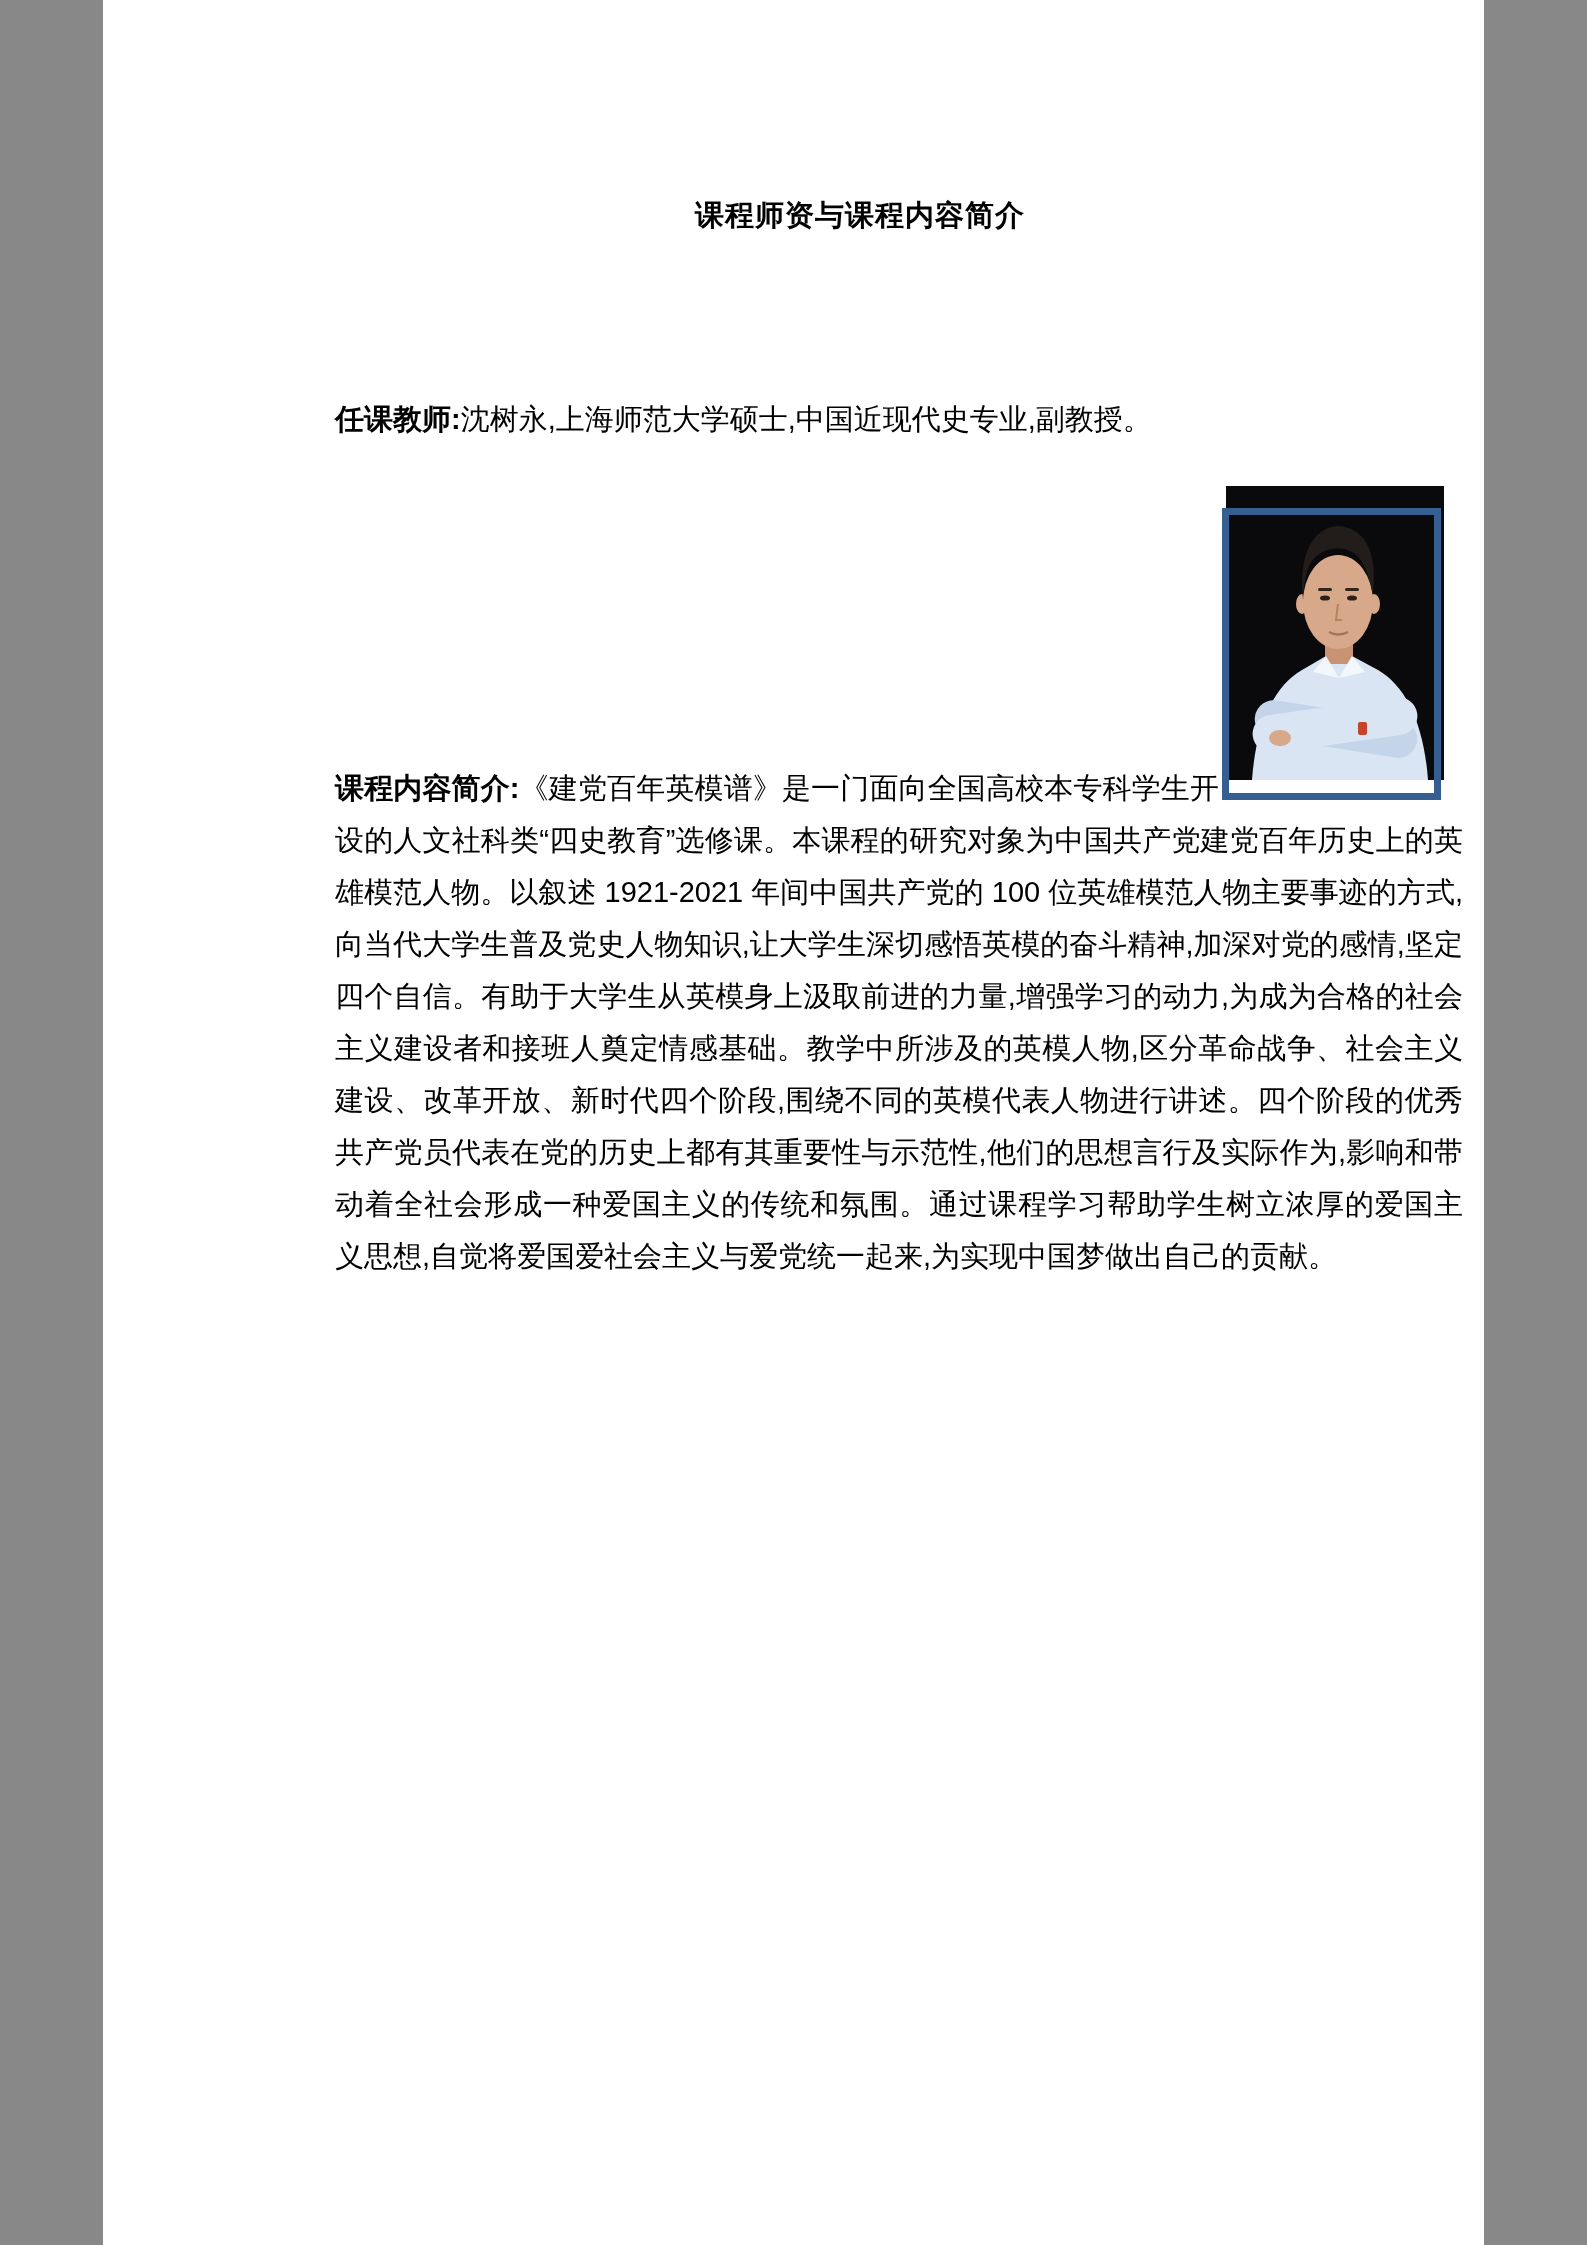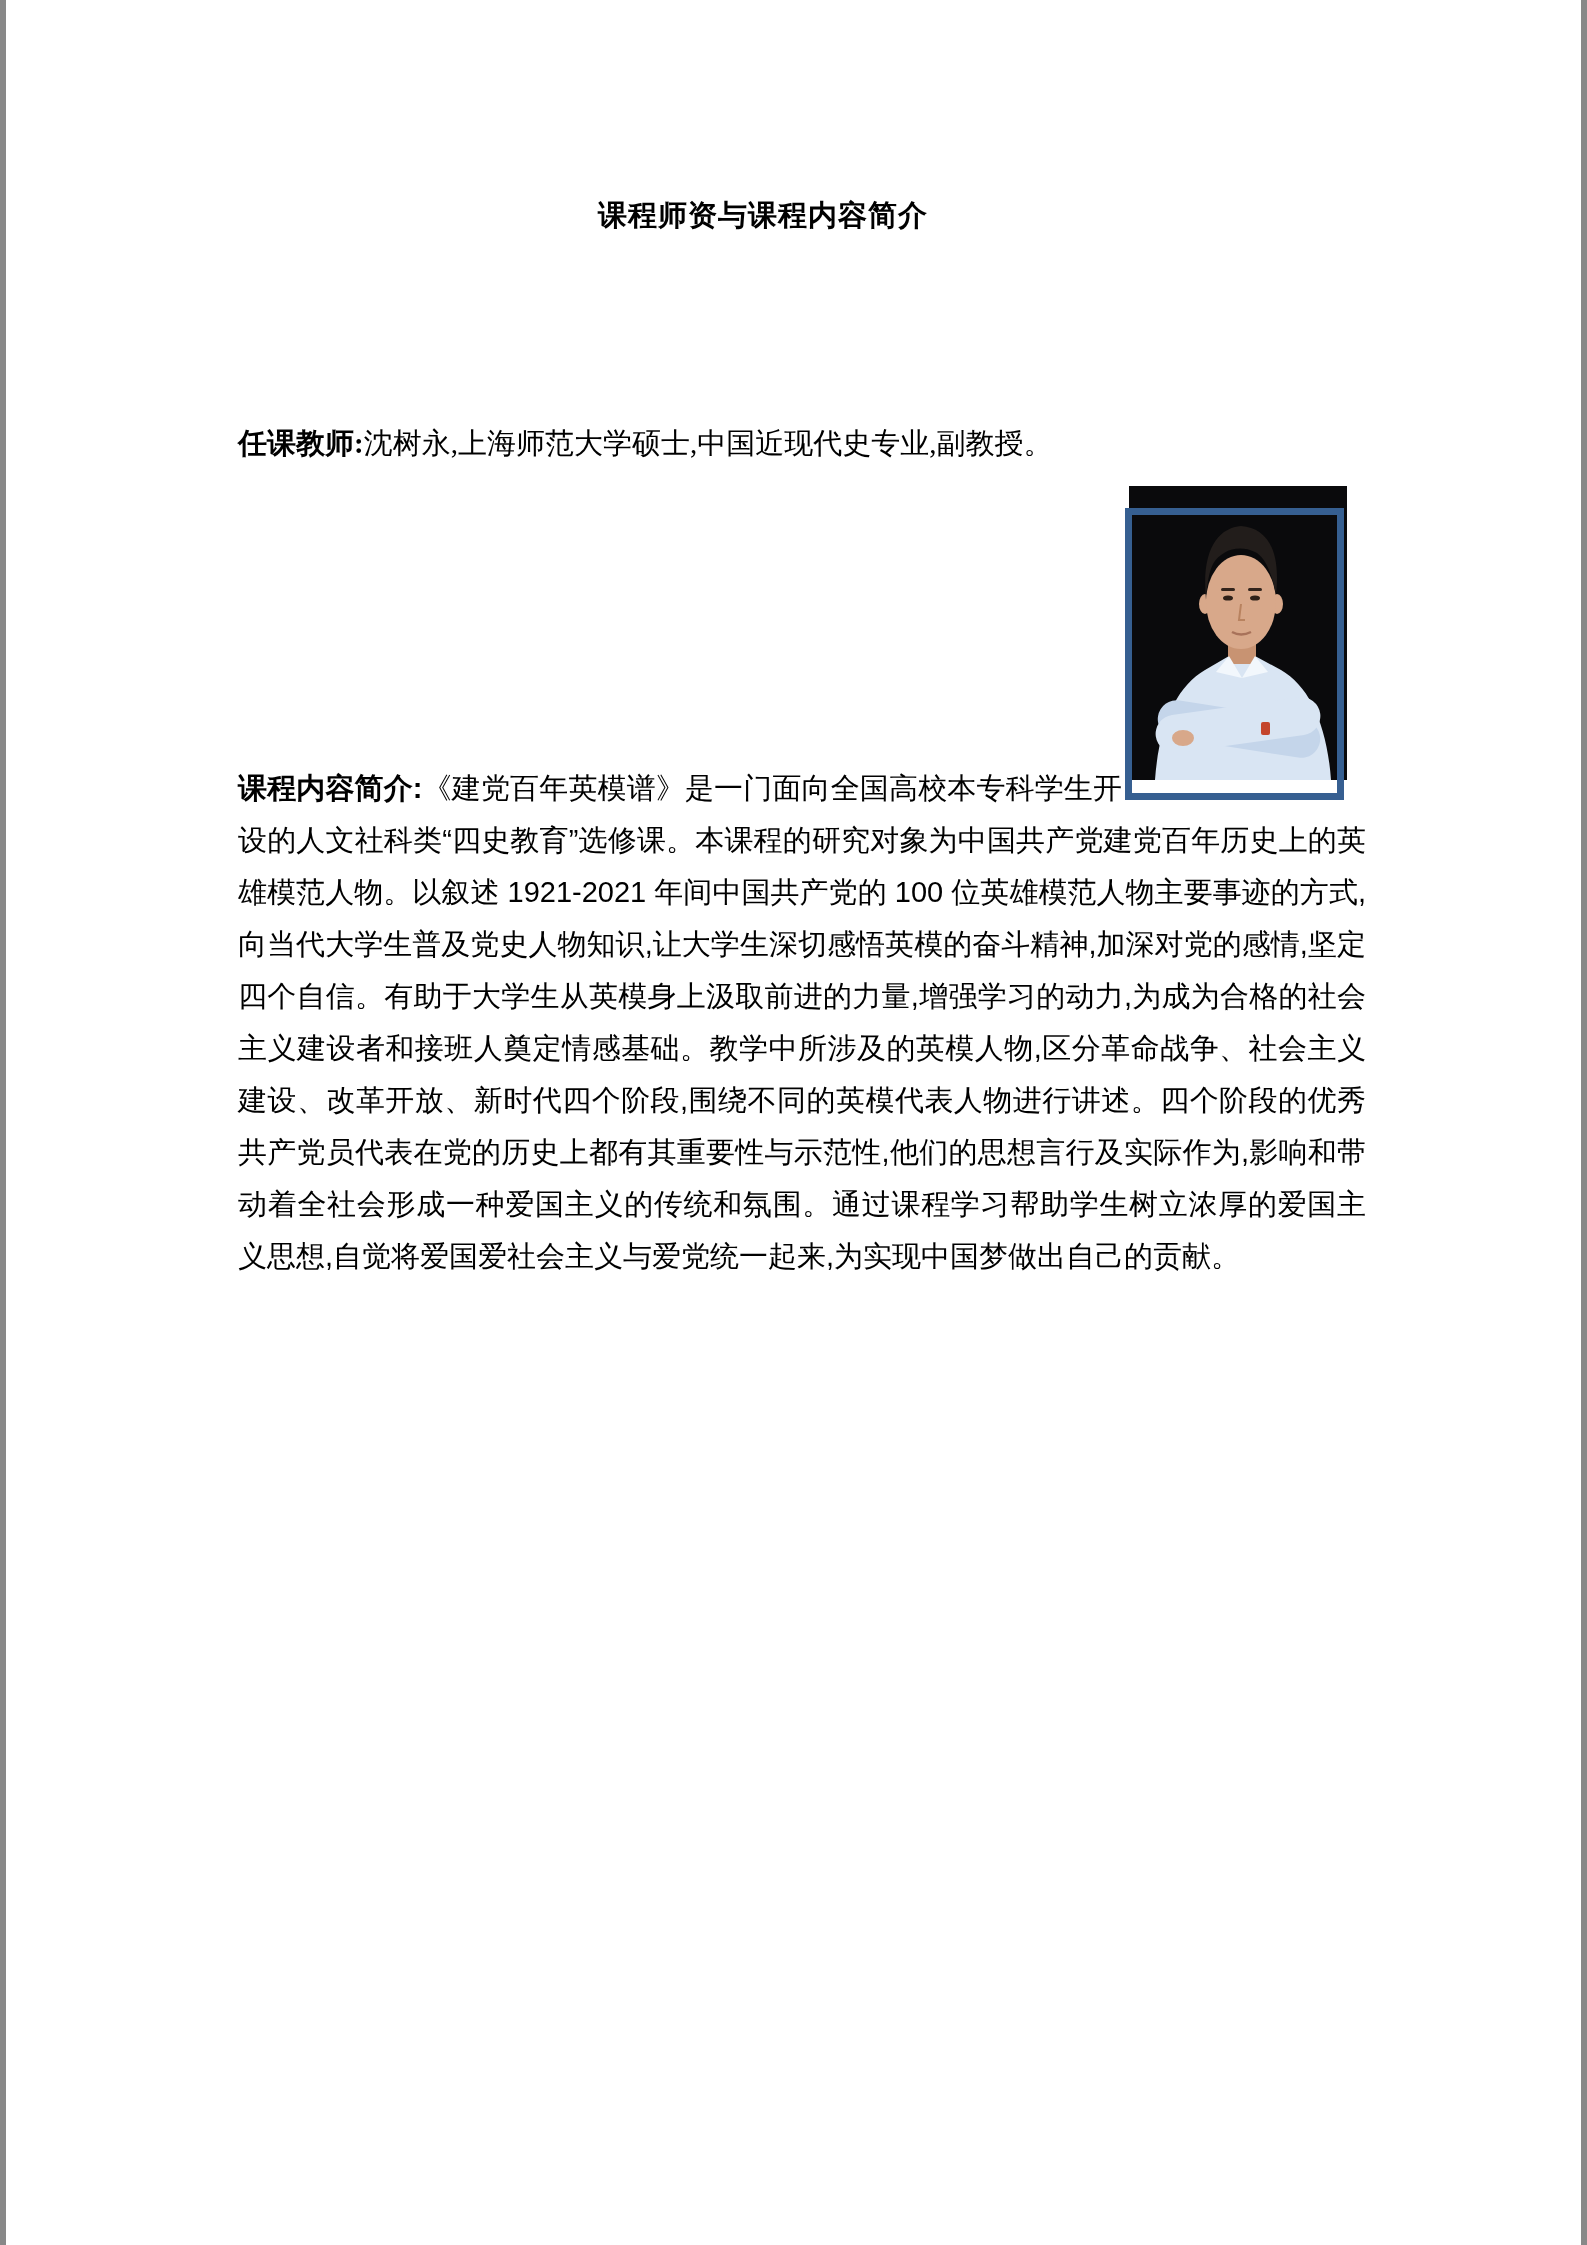--- a/index.html
+++ b/index.html
@@ -1,19 +1,19 @@
 <!DOCTYPE html>
 <html><head>
 <meta charset="utf-8">
 <style>
   * { margin: 0; padding: 0; box-sizing: border-box; }
   body { background: #888; }
   .page {
     position: relative;
-    width: 1575px;
+    width: 1381px;
     height: 2245px;
     margin: 0 auto;
     background: #ffffff;
     overflow: hidden;
     font-family: "Liberation Sans", "DejaVu Sans", sans-serif;
     color: #000000;
   }
   .doc-title {
     position: absolute;
     left: 232px;
@@ -26,21 +26,21 @@
     letter-spacing: 1px;
   }
   .info-line {
     position: absolute;
     left: 232px;
     width: 1128px;
     font-size: 29px;
     line-height: 46px;
     white-space: nowrap;
   }
-  .teacher-line { top: 420px; font-family: Liberation Serif, serif; }
+  .teacher-line { top: 396px; }
   .course-line  { top: 620px; }
   .info-line b, .intro-para b { font-weight: bold; }
   .intro-para {
     position: absolute;
     left: 232px;
     top: 762px;
     width: 1128px;
     font-size: 29px;
     line-height: 52px;
     text-align: justify;

